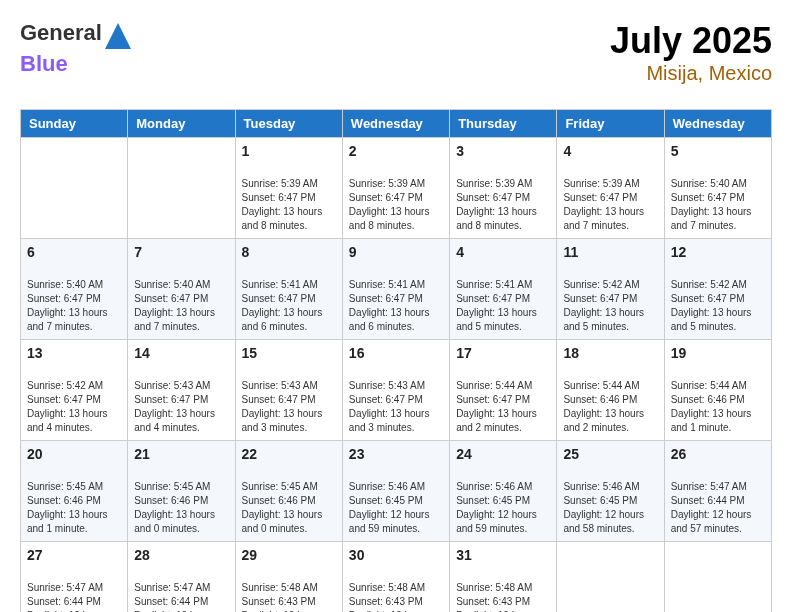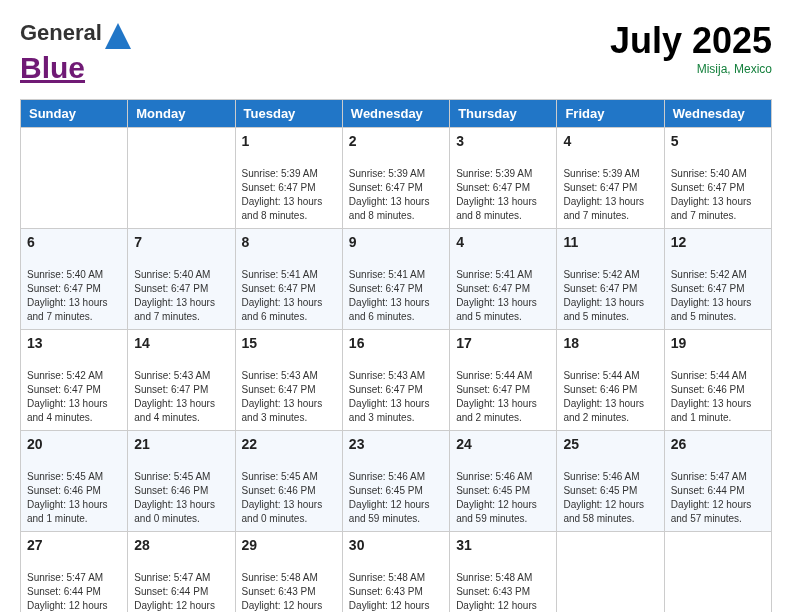--- a/index.html
+++ b/index.html
@@ -7,42 +7,42 @@
       font-family: Arial, sans-serif;
       background: #fff;
       width: 792px;
       min-height: 612px;
       padding: 20px;
     }
     .header {
       display: flex;
       justify-content: space-between;
       align-items: flex-start;
-      margin-bottom: 14px;
+      margin-bottom: 24px;
     }
     .logo {
       display: flex;
       align-items: center;
     }
     .logo-icon {
       width: 30px;
       height: 30px;
       margin-left: 2px;
     }
     .title-block {
       text-align: right;
     }
     .month-title {
       font-size: 36px;
       font-weight: bold;
       color: #000000;
     }
     .location {
-      font-size: 12px;
-      color: #15803d;
+      font-size: 20px;
+      color: #a16207;
     }
     .calendar {
       width: 100%;
       border-collapse: collapse;
       border-radius: 30px;
     }
     .calendar thead tr th {
       background-color: #2176c7;
       color: #fff;
       text-align: left;
@@ -82,21 +82,21 @@
     }
   </style>
 </head>
 <body>
 
 <div class="header">
   <div class="logo">
     <span>
       <span style="font-size:22px;font-weight:bold;color:#333;">General</span><svg class="logo-icon" viewBox="0 0 30 30" style="display:inline-block;vertical-align:middle;margin:0 1px;">
           <polygon points="15,2 28,28 2,28" fill="#2176c7"></polygon>
-        </svg><br><span style="font-size:30px;font-weight:bold;color:#701a75;text-decoration:underline;">Blue</span>
+        </svg><br><span style="font-size:22px;font-weight:bold;color:#8b5cf6;">Blue</span>
     </span>
   </div>
   <div class="title-block">
     <div class="month-title">July 2025</div>
     <div class="location">Misija, Mexico</div>
   </div>
 </div>
 
 <table class="calendar">
   <thead>

